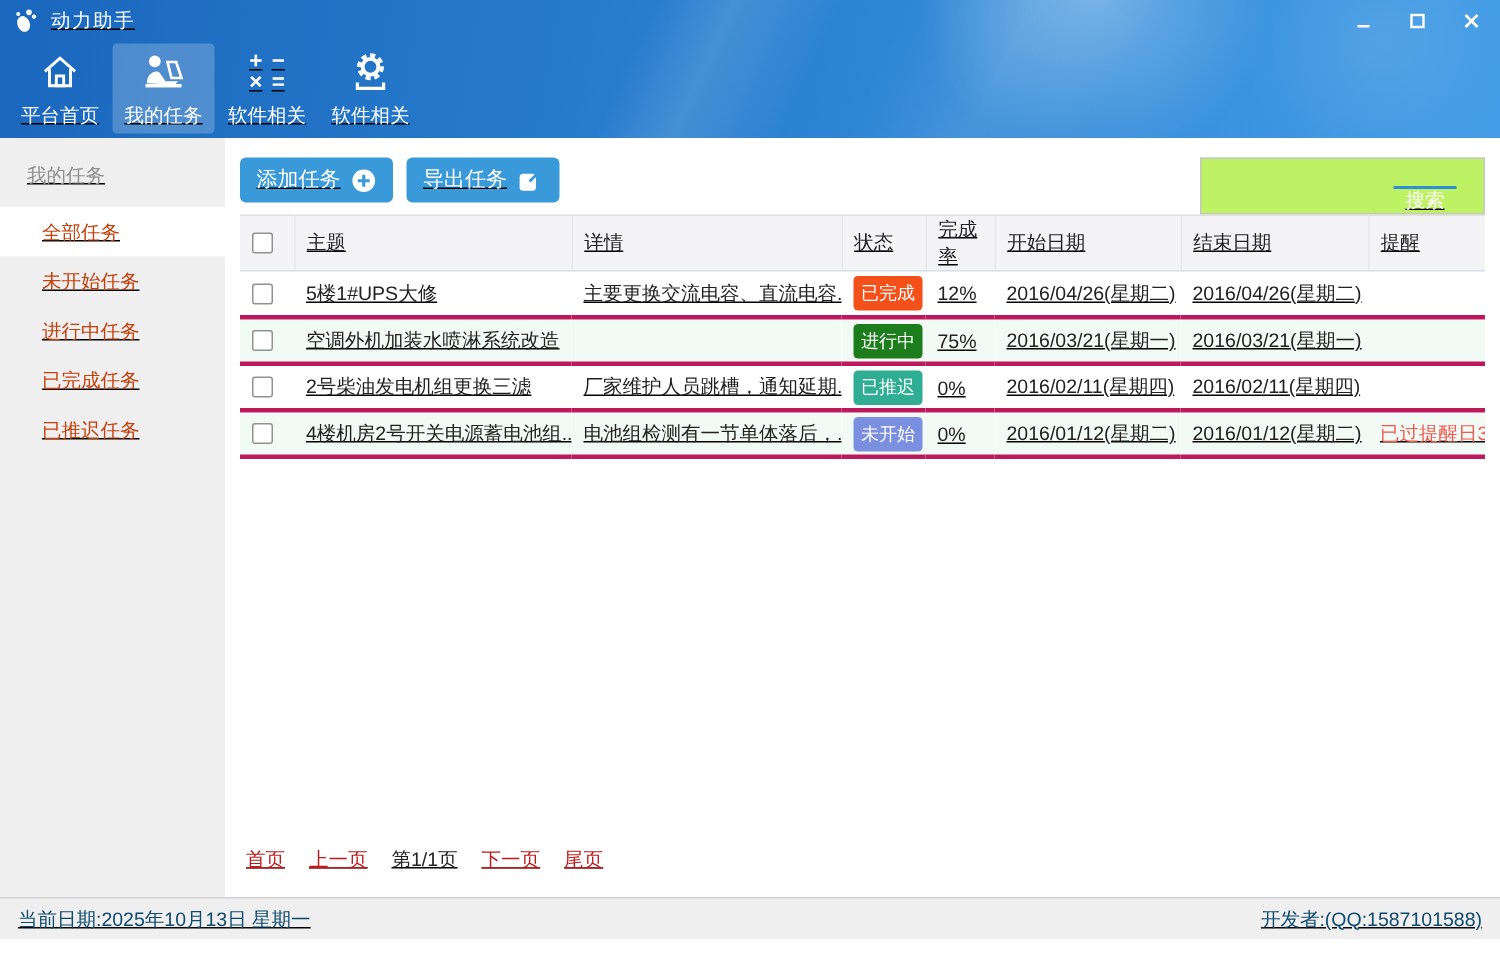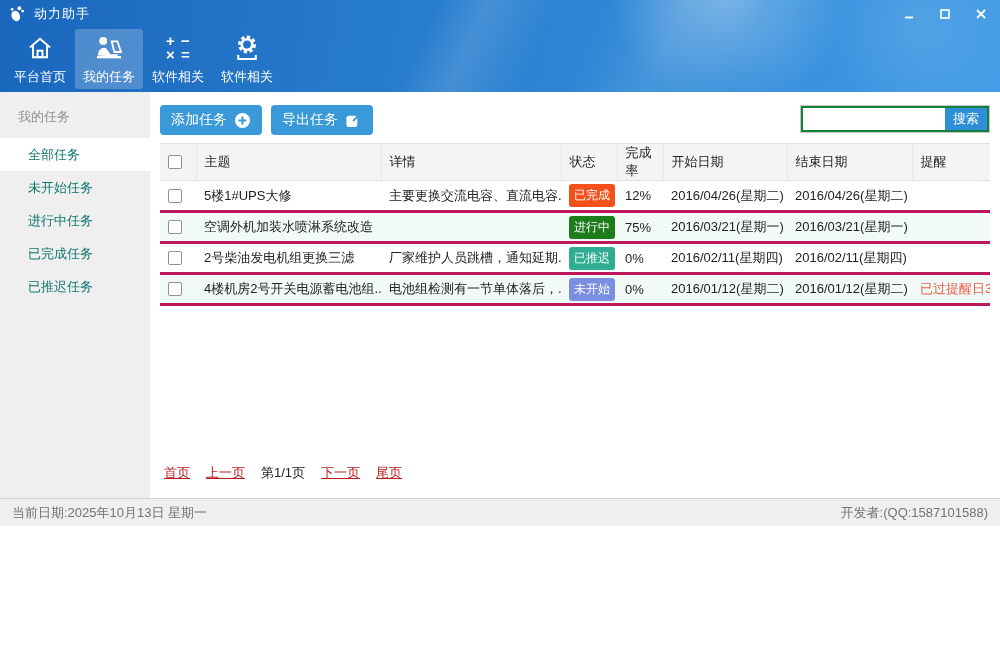--- a/index.html
+++ b/index.html
@@ -1,18 +1,18 @@
 <!DOCTYPE html>
 <html><head>
 <meta charset="utf-8">
 <style>
   * { box-sizing: border-box; }
   html,body { margin:0; padding:0; width:1000px; height:650px; overflow:hidden;
     font-family:"Liberation Sans","DejaVu Sans",sans-serif; }
-  .app { width:1000px; height:526px; display:flex; flex-direction:column; background:#fff; }
+  .app { width:1000px; height:626px; display:flex; flex-direction:column; background:#fff;text-decoration:underline; }
 
   
   .header { height:92px; flex-shrink:0; color:#fff; position:relative;
     background:
       radial-gradient(circle at 73% -5%, rgba(255,255,255,.30), rgba(255,255,255,0) 16%),
       radial-gradient(circle at 92% 30%, rgba(255,255,255,.10), rgba(255,255,255,0) 10%),
       linear-gradient(115deg, rgba(255,255,255,0) 42%, rgba(255,255,255,.13) 47%, rgba(255,255,255,0) 54%),
       linear-gradient(115deg, rgba(255,255,255,0) 58%, rgba(255,255,255,.10) 66%, rgba(255,255,255,0) 74%),
       linear-gradient(100deg,#1a67bd,#2e86d5 60%,#449de6); }
   .titlebar { height:28px; display:flex; align-items:center; padding:0 12px 0 8px; }
@@ -27,50 +27,50 @@
   .nav-item.active { background:rgba(255,255,255,.22); }
   .nav-icon { height:30px; display:flex; align-items:center; justify-content:center; }
   .nav-label { font-size:13px; }
   .calc-grid { display:grid; grid-template-columns:15px 15px; grid-row-gap:0;
     font-size:15px; font-weight:bold; line-height:14px; text-align:center; }
 
   
   .body { flex:1; display:flex; min-height:0; }
   .sidebar { width:150px; background:#efefef; flex-shrink:0; }
   .sidebar-title { color:#8f8f8f; font-size:13px; padding:16px 0 12px 18px; }
-  .side-item { height:33px; line-height:33px; padding-left:28px; font-size:13px; color:#0f766e; cursor:pointer; }
+  .side-item { height:33px; line-height:33px; padding-left:28px; font-size:13px; color:#c2410c; cursor:pointer; }
   .side-item.active { background:#ffffff; }
 
   .main { flex:1; display:flex; flex-direction:column; padding:0 10px; min-width:0; }
   .toolbar { display:flex; margin-top:13px; height:30px; flex-shrink:0; }
   .btn { display:inline-flex; align-items:center; gap:7px; background:#3a9ad9; color:#fff; border:none;
     border-radius:4px; height:30px; padding:0 11px; font-size:14px; margin-right:9px; cursor:pointer; }
   .search-box { margin-left:auto; width:190px; height:28px; border:1px solid #c6c6c6; display:flex;
-    align-items:stretch; padding:2px; background:#15803d; }
+    align-items:stretch; padding:18px; background:#bef264; }
   .search-input { flex:1; border:none; outline:none; font-size:13px; min-width:0; padding:0 4px; }
   .search-btn { width:42px; background:#2e8fd6; color:#fff; border:none; font-size:13px; cursor:pointer; }
 
   
   table { margin-top:8px; border-collapse:collapse; table-layout:fixed; width:100%; font-size:13px; color:#222; }
   thead th { background:#f4f4f6; border-top:1px solid #e0e0e0; border-bottom:1px solid #d9e2ea;
     border-right:1px solid #e7e7e9; height:32px; text-align:left; font-weight:normal; padding:0 8px; }
   thead th:last-child { border-right:none; }
   tbody td { height:31px; border-bottom:3px solid #be185d; padding:0 8px;
     white-space:nowrap; overflow:hidden; text-overflow:clip; }
   tbody tr:nth-child(even) { background:#f1faf4; }
   .cb { width:14px; height:14px; border:1px solid #919191; border-radius:2px; background:#fff; cursor:pointer; }
   .badge { display:inline-block; color:#fff; font-size:12px; padding:3px 5px; border-radius:3px; }
 
   
   .pagination { margin-top:auto; padding:10px 0 16px 4px; display:flex; gap:16px; font-size:13px;
     color:#888; flex-shrink:0; align-items:center; }
   .page-link { text-decoration:underline; cursor:pointer; color:#b91c1c; }
   .page-current { color:#222; }
   .statusbar { height:28px; background:#efefef; border-top:1px solid #d2d2d2; display:flex; align-items:center;
-    justify-content:space-between; padding:0 12px; font-size:13px; color:#737373; flex-shrink:0; }
+    justify-content:space-between; padding:0 12px; font-size:13px; color:#0c4a6e; flex-shrink:0; }
 </style>
 </head>
 <body>
 
 <div class="app">
 
   <div class="header">
     <div class="titlebar">
       <span class="logo">
         <svg viewBox="0 0 20 20" width="18" height="18">

